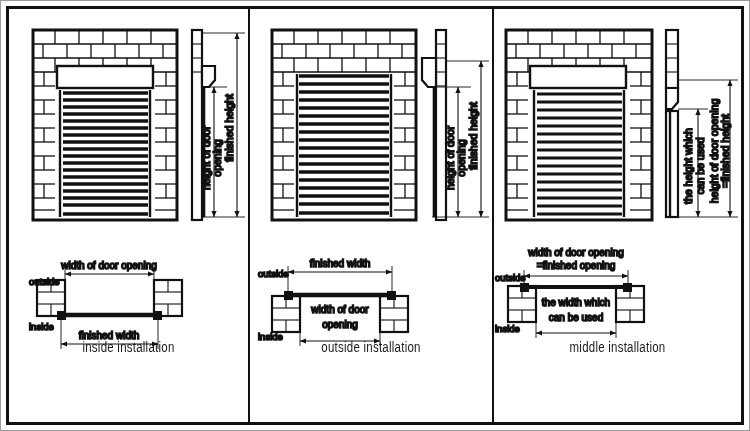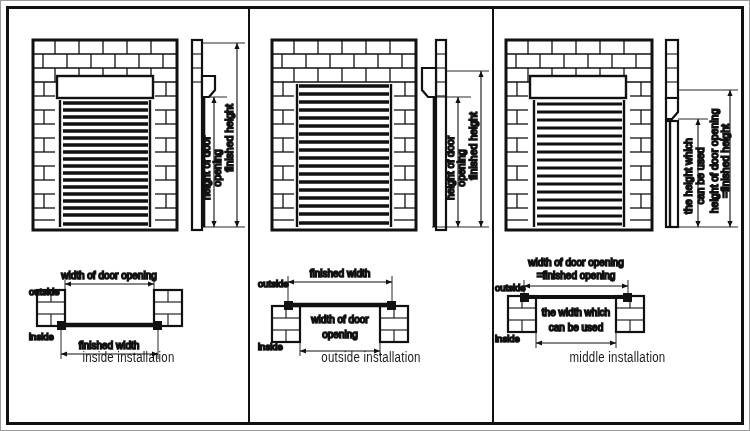--- a/index.html
+++ b/index.html
@@ -1,21 +1,21 @@
 <!DOCTYPE html>
 <html><head>
 <meta charset="utf-8">
 <style>
   html,body{margin:0;padding:0;background:#ffffff;}
   body{width:750px;height:431px;font-family:"Liberation Sans",sans-serif;color:#111;}
   #sheet{position:relative;width:750px;height:431px;background:#fff;box-sizing:border-box;}
   .outer-border{position:absolute;left:0;top:0;width:750px;height:431px;border:1px solid #9a9a9a;box-sizing:border-box;}
   .inner-frame{position:absolute;left:6px;top:6px;width:738px;height:419px;border:3px solid #111;box-sizing:border-box;}
   .divider{position:absolute;top:9px;width:0;border-left:2px solid #111;height:413px;}
-  .panel{position:absolute;top:18px;height:363px;}
+  .panel{position:absolute;top:8px;height:363px;}
   .caption{position:absolute;bottom:16px;width:100%;text-align:center;font-family:"Liberation Sans",sans-serif;
            font-size:14px;letter-spacing:.3px;color:#1a1a1a;transform:scaleX(.82);transform-origin:center;white-space:nowrap;}
   svg{display:block;}
   .lbl{font-family:"Liberation Sans",sans-serif;fill:#111;}
 </style>
 </head>
 <body>
 
 <div id="sheet">
 

